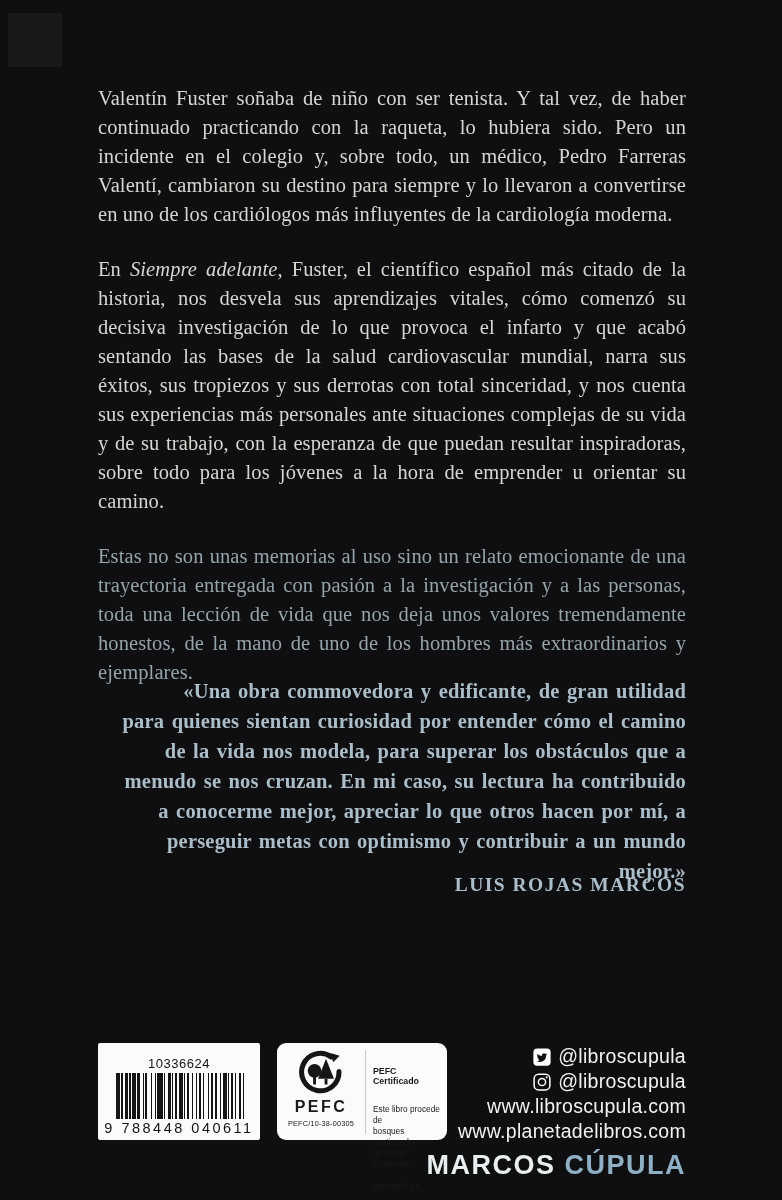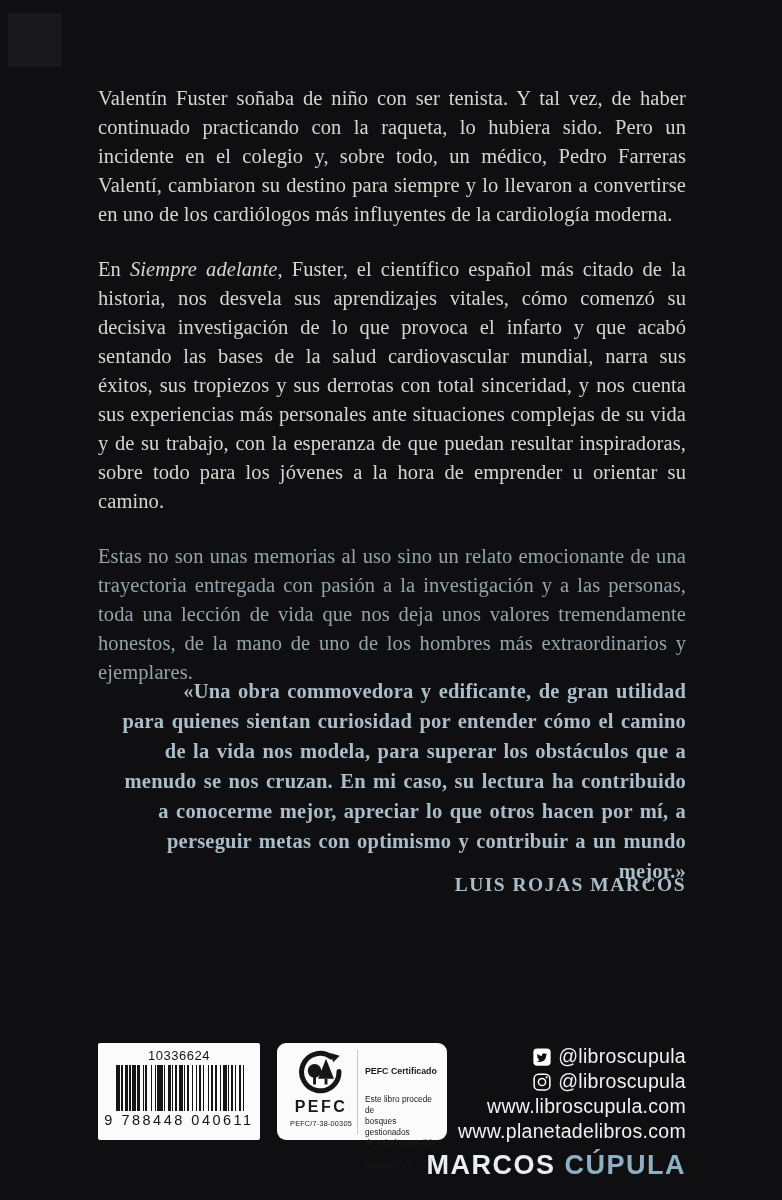--- a/index.html
+++ b/index.html
@@ -39,38 +39,38 @@
     font-size:19.5px;font-weight:bold;letter-spacing:1.5px;
     color:var(--quote_text,#abbdc9);
   }
   
   .barcode-box{
     position:absolute;left:98px;top:1043px;width:162px;height:97px;
     background:#fbfbfb;border-radius:2px;
     color:#151515;text-align:center;
     font-family:"Liberation Sans",sans-serif;
   }
-  .bc-top{font-size:13px;padding-top:5px;letter-spacing:.5px;}
+  .bc-top{font-size:13px;padding-top:13px;letter-spacing:.5px;}
   .bc-bars{
     height:46px;margin:2px 12px 0 18px;
     display:flex;align-items:stretch;
   }
   .bc-bars div{height:100%;}
   .bc-isbn{
     font-size:14.5px;letter-spacing:2.5px;margin-top:1px;
     font-family:"Liberation Sans",sans-serif;
   }
   .pefc-box{
     position:absolute;left:277px;top:1043px;width:170px;height:97px;
     background:#fbfbfb;border-radius:9px;
     color:#1a1a1a;
     font-family:"Liberation Sans",sans-serif;
     display:flex;box-sizing:border-box;padding:7px 6px 6px 8px;
   }
-  .pefc-left{width:72px;text-align:center;border-right:1px solid #c9c9c9;padding-right:0;}
+  .pefc-left{width:72px;text-align:center;border-right:1px solid #c9c9c9;padding-right:8px;}
   .pefc-word{font-size:16px;font-weight:bold;letter-spacing:2.5px;margin-top:-2px;}
   .pefc-cert{font-size:7.3px;margin-top:3px;letter-spacing:.2px;}
   .pefc-right{flex:1;padding-left:7px;text-align:left;}
   .pefc-title{font-size:8.8px;font-weight:bold;margin-top:16px;}
   .pefc-desc{font-size:8.3px;line-height:11px;margin-top:18px;}
   .pefc-url{font-size:8.3px;margin-top:11px;}
   .social{
     position:absolute;right:96px;top:1044px;width:420px;
     text-align:right;
     font-family:"Liberation Sans",sans-serif;
@@ -187,21 +187,21 @@
         <svg viewBox="0 0 64 64" width="46" height="46" aria-hidden="true">
           <path d="M46 9.5 A 26 26 0 1 0 57 30" fill="none" stroke="#161616" stroke-width="7" stroke-linecap="round"></path>
           <path d="M45 4 L58 8 L49 17 Z" fill="#161616"></path>
           <circle cx="23" cy="29" r="9.5" fill="#161616"></circle>
           <rect x="21" y="37" width="4" height="11" fill="#161616"></rect>
           <path d="M39 12 L50 40 L28 40 Z" fill="#161616"></path>
           <rect x="37" y="40" width="4" height="8" fill="#161616"></rect>
         </svg>
       </span>
       <div class="pefc-word">PEFC</div>
-      <div class="pefc-cert">PEFC/7-38-00305</div>
+      <div class="pefc-cert">PEFC/10-38-00305</div>
     </div>
     <div class="pefc-right">
       <div class="pefc-title">PEFC Certificado</div>
       <div class="pefc-desc">
           <div>Este libro procede de</div>
           <div>bosques gestionados</div>
           <div>de salud sostenible</div>
         </div>
       <div class="pefc-url">www.pefc.es</div>
     </div>

